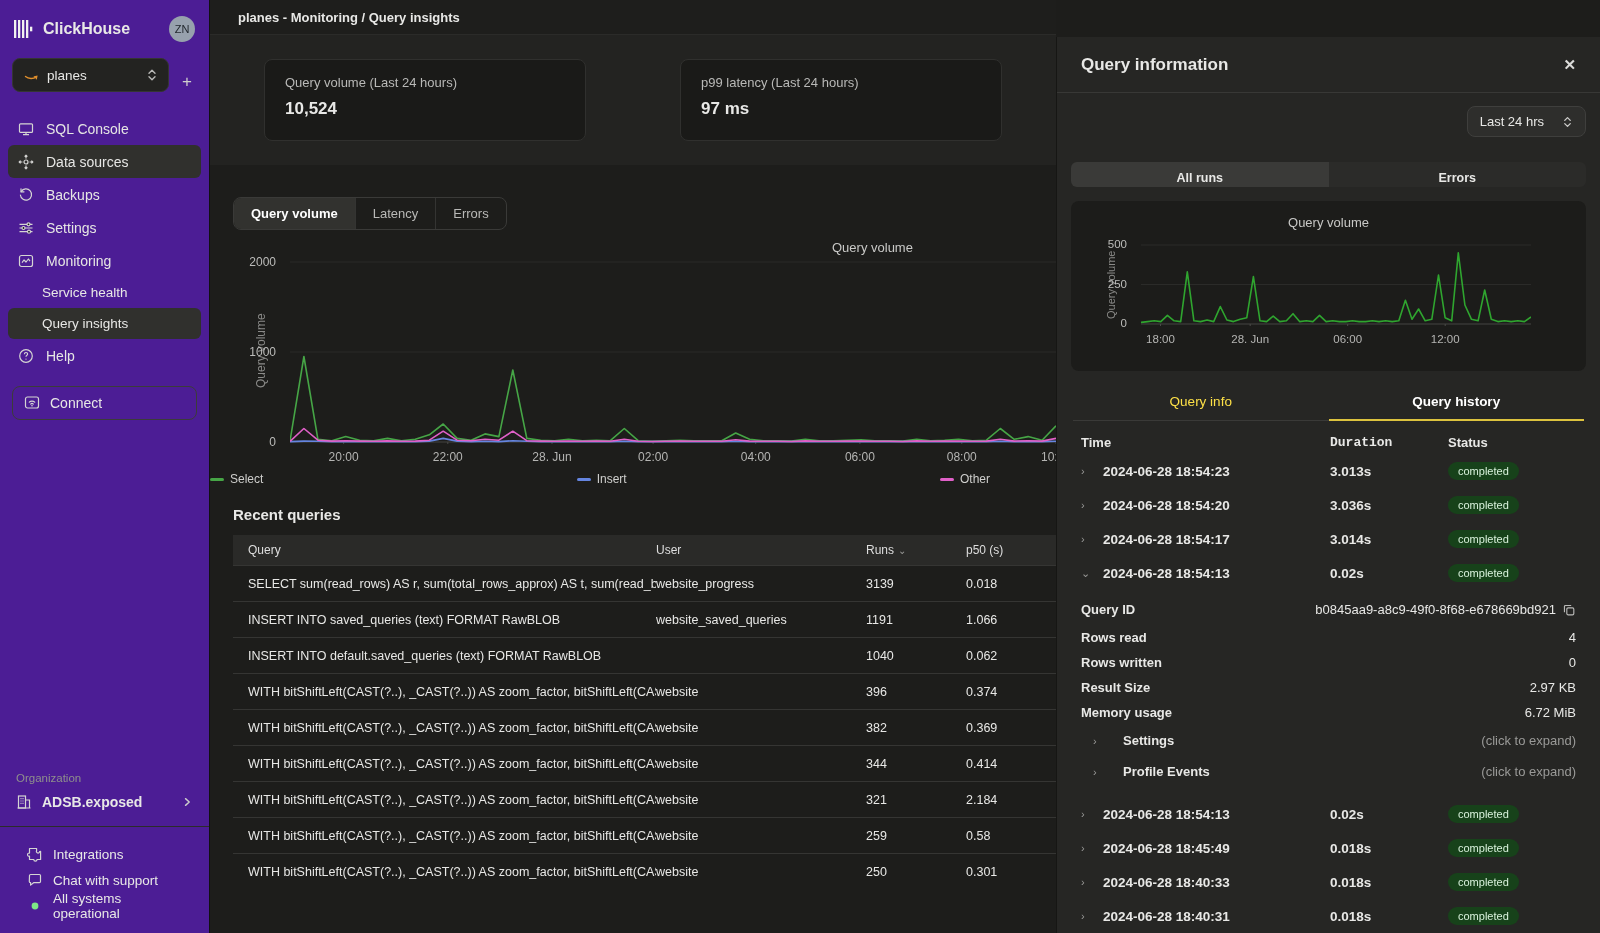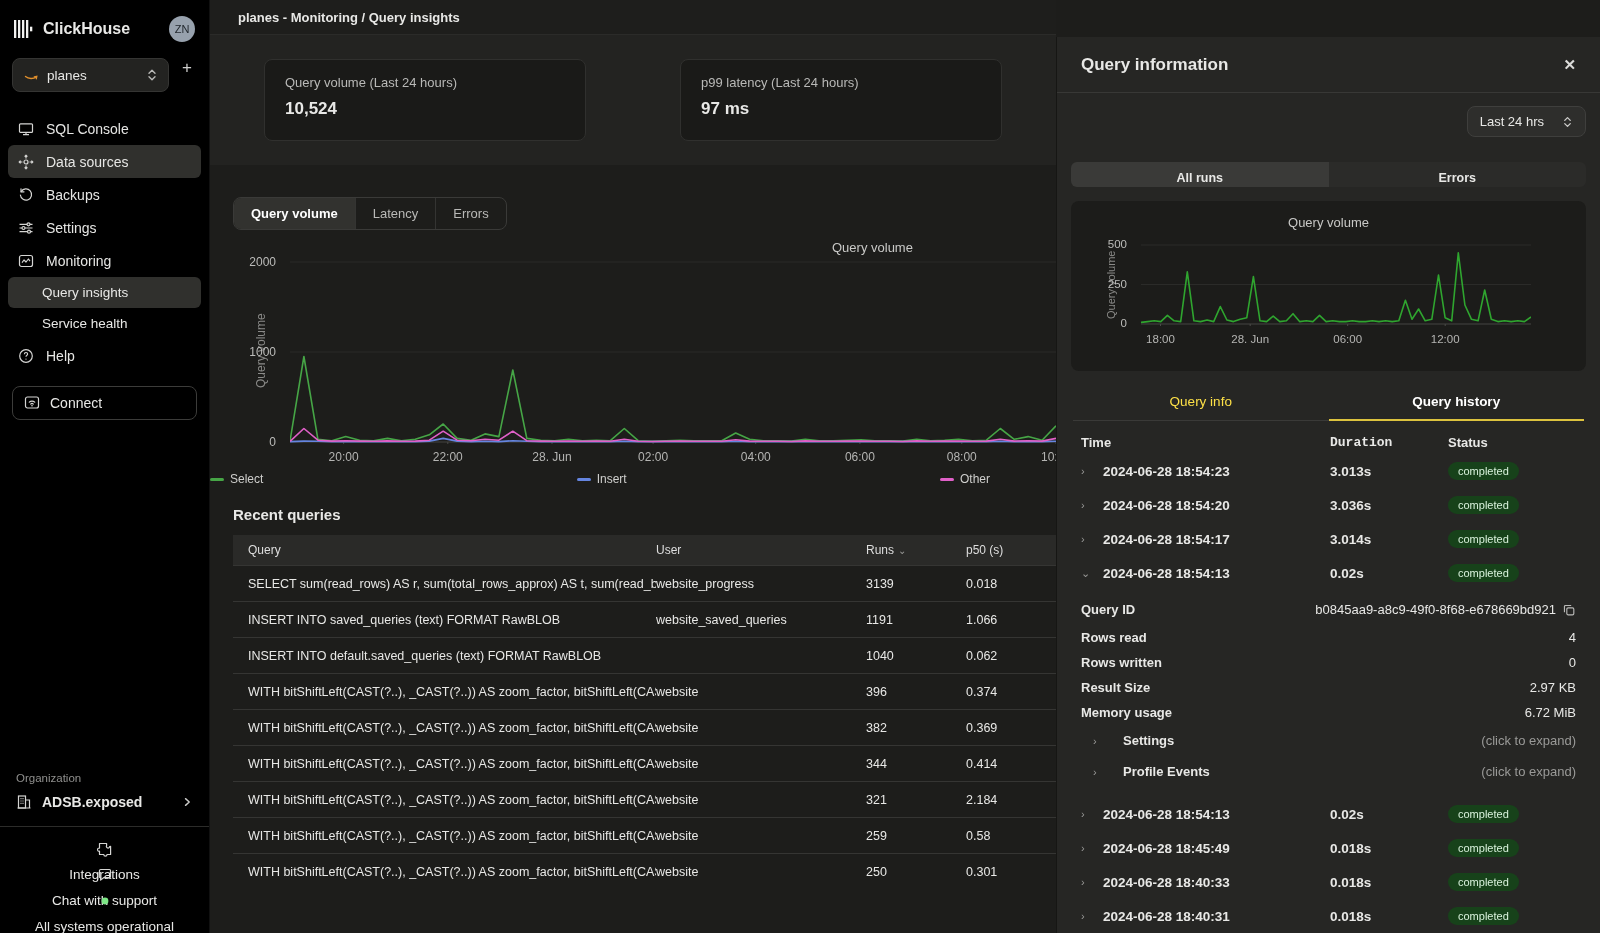--- a/index.html
+++ b/index.html
@@ -1,40 +1,40 @@
 <!DOCTYPE html>
 <html><head>
 <meta charset="utf-8">
 <style>
 * { box-sizing: border-box; margin: 0; padding: 0; }
 html,body { width:1600px; height:933px; overflow:hidden; }
 body { display:flex; background:#1d1d1b; color:#e8e8e6; font-family:"Liberation Sans",sans-serif; }
 svg { display:block; }
 
 
-.sidebar { width:210px; flex:none; background:#000000; border-right:1px solid #111; display:flex; flex-direction:column; }
+.sidebar { width:210px; flex:none; background:#4c1d95; border-right:1px solid #111; display:flex; flex-direction:column; }
 .brand-row { display:flex; align-items:center; gap:9px; padding:16px 14px 16px; }
 .brand-name { font-weight:bold; font-size:16px; }
 .avatar { margin-left:auto; width:26px; height:26px; border-radius:50%; background:#97a1ad; color:#23292f; font-size:11px; font-weight:normal; display:flex; align-items:center; justify-content:center; }
-.selector-row { display:flex; align-items:flex-start; gap:6px; padding:0 10px 0 12px; margin-bottom:20px; }
+.selector-row { display:flex; align-items:flex-end; gap:6px; padding:0 10px 0 12px; margin-bottom:20px; }
 .selector { flex:1; display:flex; align-items:center; gap:8px; background:#232321; border:1px solid #353533; border-radius:8px; height:34px; padding:0 10px; font-size:13.5px; }
 .sel-chevrons { margin-left:auto; }
 .plus-btn { color:#cfcfcd; font-size:17px; width:24px; text-align:center; cursor:default; }
 .nav { display:flex; flex-direction:column; padding:0 8px; }
 .nav-item { display:flex; align-items:center; gap:12px; height:33px; padding:0 10px; border-radius:6px; font-size:14px; color:#e6e6e4; }
 .nav-item.selected { background:#30302d; }
 .nav-sub { display:flex; align-items:center; height:31px; padding-left:34px; border-radius:6px; font-size:13.5px; }
 .nav-sub.selected { background:#30302d; }
 .connect-btn { margin:14px 12px 0; height:34px; border:1px solid #3c3c3a; border-radius:8px; display:flex; align-items:center; gap:10px; padding:0 11px; font-size:14px; }
 .sidebar-bottom { margin-top:auto; padding-bottom:14px; }
 .org-heading { color:#8f8f8d; font-size:11.5px; padding:0 16px 10px; }
 .org-row { display:flex; align-items:center; gap:10px; padding:0 16px 16px; font-size:14px; font-weight:bold; }
 .org-chevron { margin-left:auto; }
 .sidebar-divider { border-top:1px solid #2c2c2a; margin-bottom:14px; }
-.foot-item { display:flex; align-items:center; gap:10px; padding:0 27px; height:26px; font-size:13.5px;flex-direction:column; }
+.foot-item { display:flex; align-items:center; gap:10px; padding:0 27px; height:26px; font-size:13.5px; }
 
 
 .main { flex:1; min-width:0; display:flex; flex-direction:column; background:#1d1d1b; overflow:hidden; }
 .main-header { flex:none; height:35px; background:#1e1e1c; border-bottom:1px solid #2b2b29; display:flex; align-items:center; padding:0 28px; font-size:13px; font-weight:bold; }
 .stats-strip { flex:none; height:130px; background:#232321; display:flex; justify-content:center; align-items:center; gap:94px; }
 .stat-card { width:322px; height:82px; background:#1a1a18; border:1px solid #30302e; border-radius:8px; padding:15px 20px; }
 .stat-label { color:#b9b9b7; font-size:13px; }
 .stat-value { font-size:17px; font-weight:bold; margin-top:9px; }
 .tabs-row { margin:32px 0 0 23px; }
 .tabs { display:inline-flex; border:1px solid #3a3a38; border-radius:8px; overflow:hidden; }
@@ -179,25 +179,25 @@
     </div>
     <div class="nav-item">
       <span>
           <svg width="16" height="16" viewBox="0 0 16 16" fill="none" stroke="#d5d5d3" stroke-width="1.2" stroke-linejoin="round">
             <rect x="1.5" y="2.5" width="13" height="11" rx="2"></rect>
             <path d="M4 9.6l2-2.6 2 2 2.4-3 1.6 2.1"></path>
           </svg>
         </span>
       <span>Monitoring</span>
     </div>
+    <div class="nav-sub">
+      <span>Service health</span>
+    </div>
     <div class="nav-sub selected">
       <span>Query insights</span>
-    </div>
-    <div class="nav-sub">
-      <span>Service health</span>
     </div>
     <div class="nav-item">
       <span>
           <svg width="16" height="16" viewBox="0 0 16 16" fill="none" stroke="#d5d5d3" stroke-width="1.2">
             <circle cx="8" cy="8" r="6.3"></circle>
             <path d="M6.4 6.3c0-1 .7-1.8 1.6-1.8.9 0 1.6.7 1.6 1.5 0 1.4-1.6 1.4-1.6 2.7"></path>
             <circle cx="8" cy="11.1" r=".7" fill="#d5d5d3" stroke="none"></circle>
           </svg>
         </span>
       <span>Help</span>

